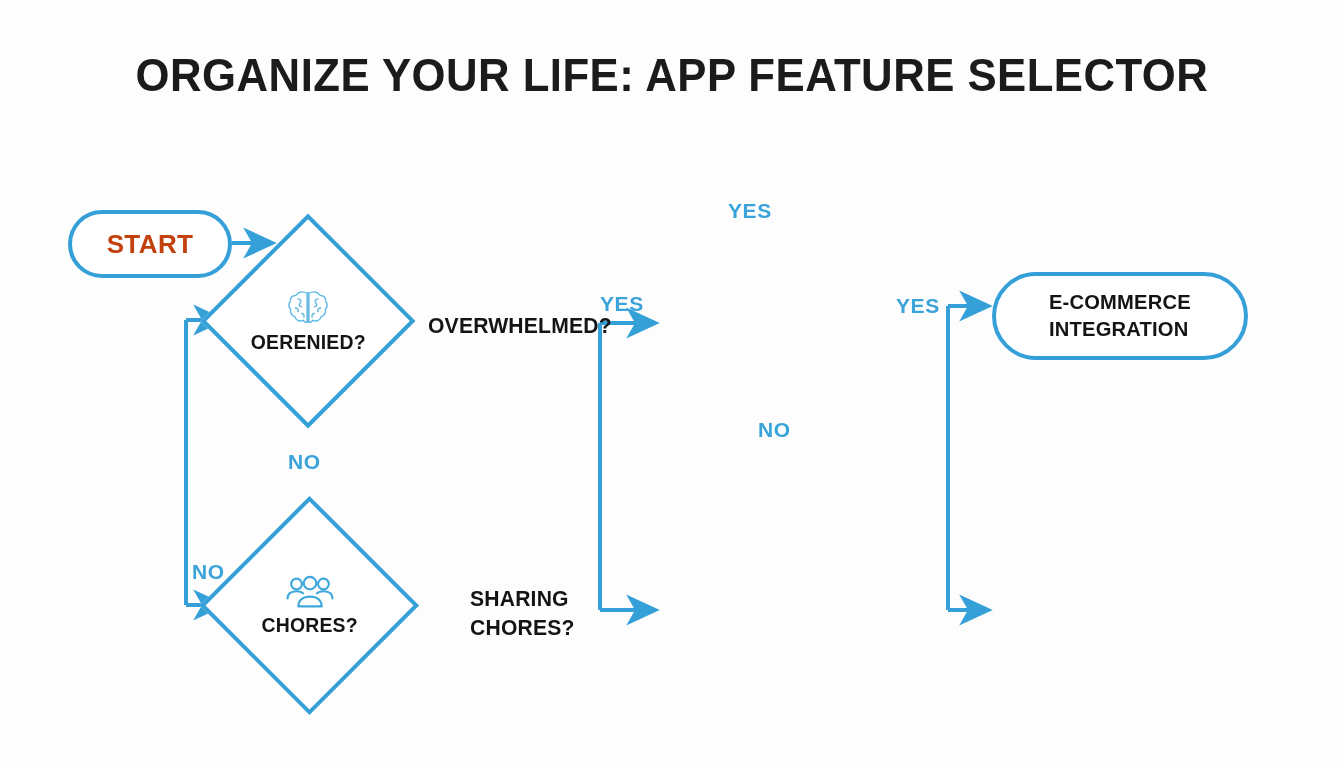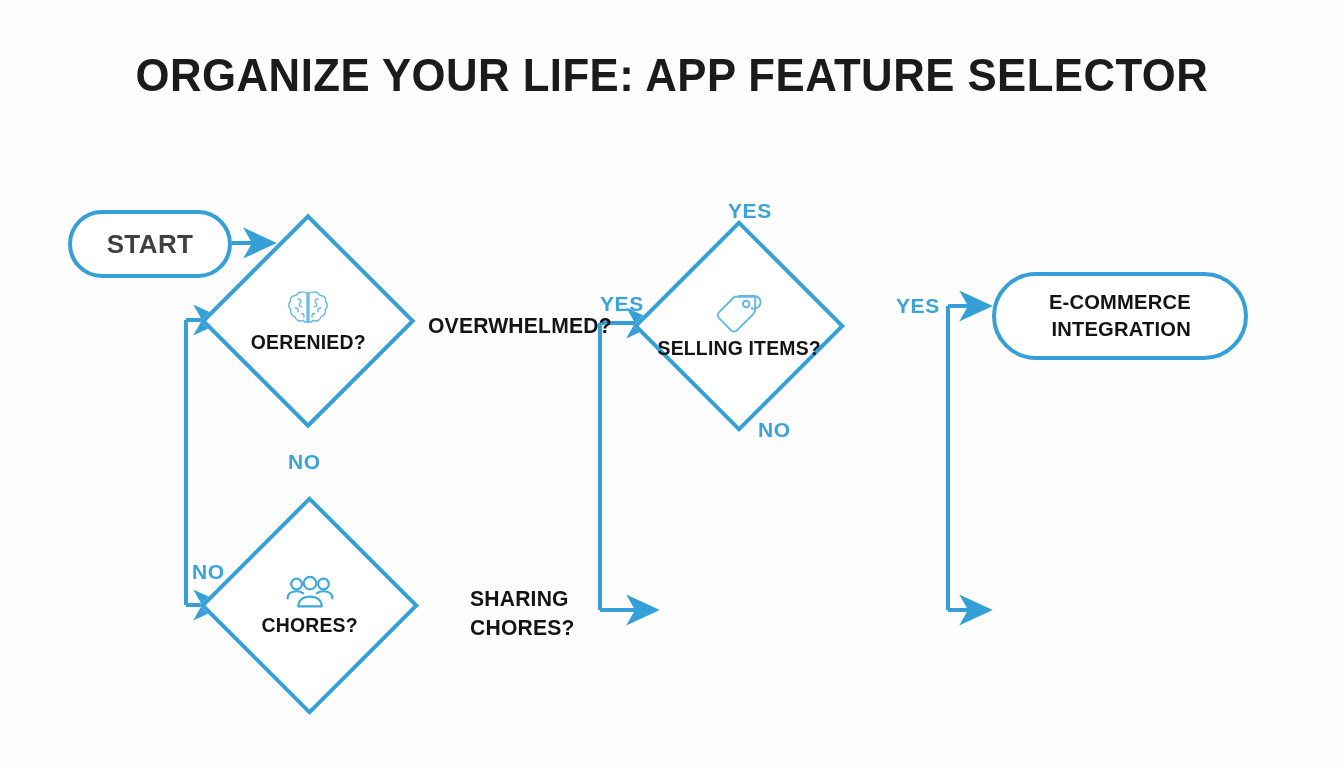--- a/index.html
+++ b/index.html
@@ -51,31 +51,31 @@
     border-radius: 999px;
     background: #ffffff;
     display: flex;
     align-items: center;
     justify-content: center;
     text-align: center;
   }
   .pill .lbl {
     font-weight: bold;
     font-size: 26px;
-    color: #404040;
+    color: #c2410c;
     letter-spacing: 0.4px;
   }
   .resultbox {
     border: 4px solid #35a0d8;
     border-radius: 44px;
     background: #ffffff;
     display: flex;
     align-items: center;
     justify-content: center;
-    text-align: right;
+    text-align: left;
   }
   .resultbox .lbl {
     font-weight: bold;
     font-size: 21px;
     line-height: 1.28;
     color: #141414;
     letter-spacing: 0.2px;
     transform: scaleX(0.96);
   }
   .diamond-wrap {
@@ -198,33 +198,20 @@
           <circle cx="29" cy="9" r="7"></circle>
           <path d="M4 26 C4 20.5 8.5 18 14 18 C17 18 19.6 18.8 21.3 20.3"></path>
           <path d="M54 26 C54 20.5 49.5 18 44 18 C41 18 38.4 18.8 36.7 20.3"></path>
           <path d="M16 35 C16 27.5 21.5 24 29 24 C36.5 24 42 27.5 42 35 Z"></path>
         </svg>
       </span>
       <span class="lbl">CHORES?</span>
     </div>
   </div>
 
-  <div class="diamond-wrap" style="left:664px; top:251px; width:150px; height:150px;">
-    <div class="diamond-shape"></div>
-    <div class="diamond-content">
-      <span class="dicon">
-        <svg width="54" height="42" viewBox="0 0 60 46" fill="none" stroke="#63b9e3" stroke-width="2.2" stroke-linecap="round" stroke-linejoin="round">
-          <path d="M30 4 L47 4 A7 7 0 0 1 47 18 L44 18"></path>
-          <path d="M27.5 5 L48 5 L48 19 C48 21 47 23 45.5 24.5 L28 42 C26 44 23 44 21 42 L8 29 C6 27 6 24 8 22 L25 5 Z"></path>
-          <circle cx="38" cy="13" r="3.6"></circle>
-        </svg>
-      </span>
-      <span class="lbl">SELLING ITEMS?</span>
-    </div>
-  </div>
 
   <div class="node resultbox" style="left:992px; top:272px; width:256px; height:88px;">
     <span class="lbl">
       <span>E-COMMERCE</span><br>
       <span>INTEGRATION</span>
     </span>
   </div>
 
 
 

